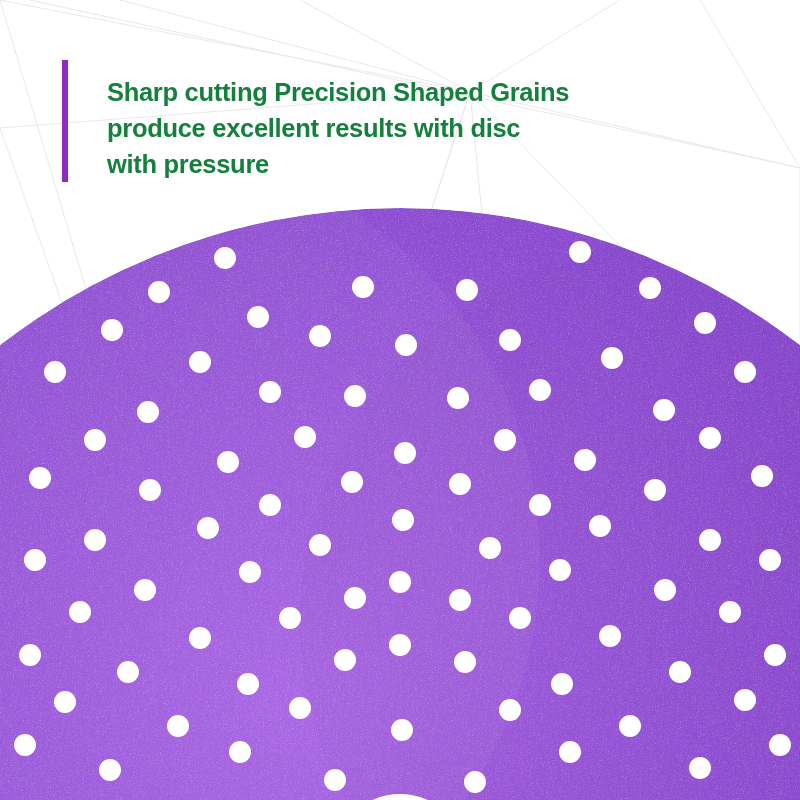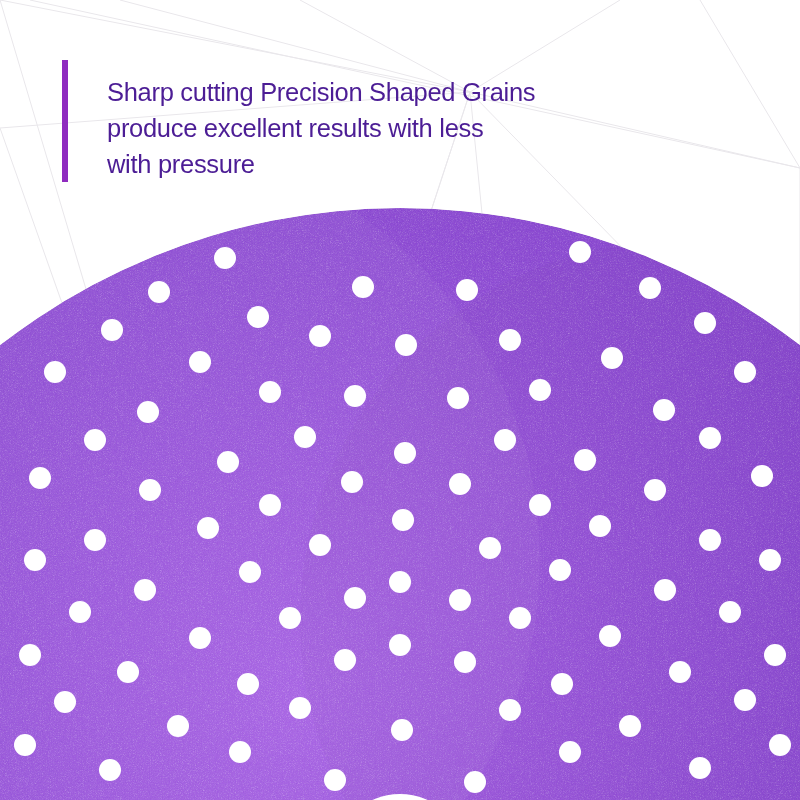--- a/index.html
+++ b/index.html
@@ -37,23 +37,23 @@
     z-index: 4;
   }
 
   
   #headline {
     position: absolute;
     left: 107px;
     top: 57px;
     width: 620px;
     z-index: 4;
-    color: #4c1d95;
+    color: #15803d;
     font-size: 25.5px;
-    font-weight: 400;
+    font-weight: 700;
     line-height: 36px;
     letter-spacing: -0.3px;
   }
   #headline .hl-line { display: block; white-space: nowrap; }
 
   
   #disc-wrap {
     position: absolute;
     inset: 0;
     width: 800px;
@@ -210,17 +210,17 @@
         <circle cx="475" cy="782" r="11" fill="#ffffff"></circle>
       </g>
 
     <circle id="center-hole" cx="400" cy="860" r="66" fill="#ffffff"></circle>
   </svg>
 
   <div id="accent-bar"></div>
 
   <h1 id="headline">
     <span class="hl-line">Sharp cutting Precision Shaped Grains</span>
-    <span class="hl-line">produce excellent results with less</span>
+    <span class="hl-line">produce excellent results with disc</span>
     <span class="hl-line">with pressure</span>
   </h1>
 
 </div>
 
 </body></html>

